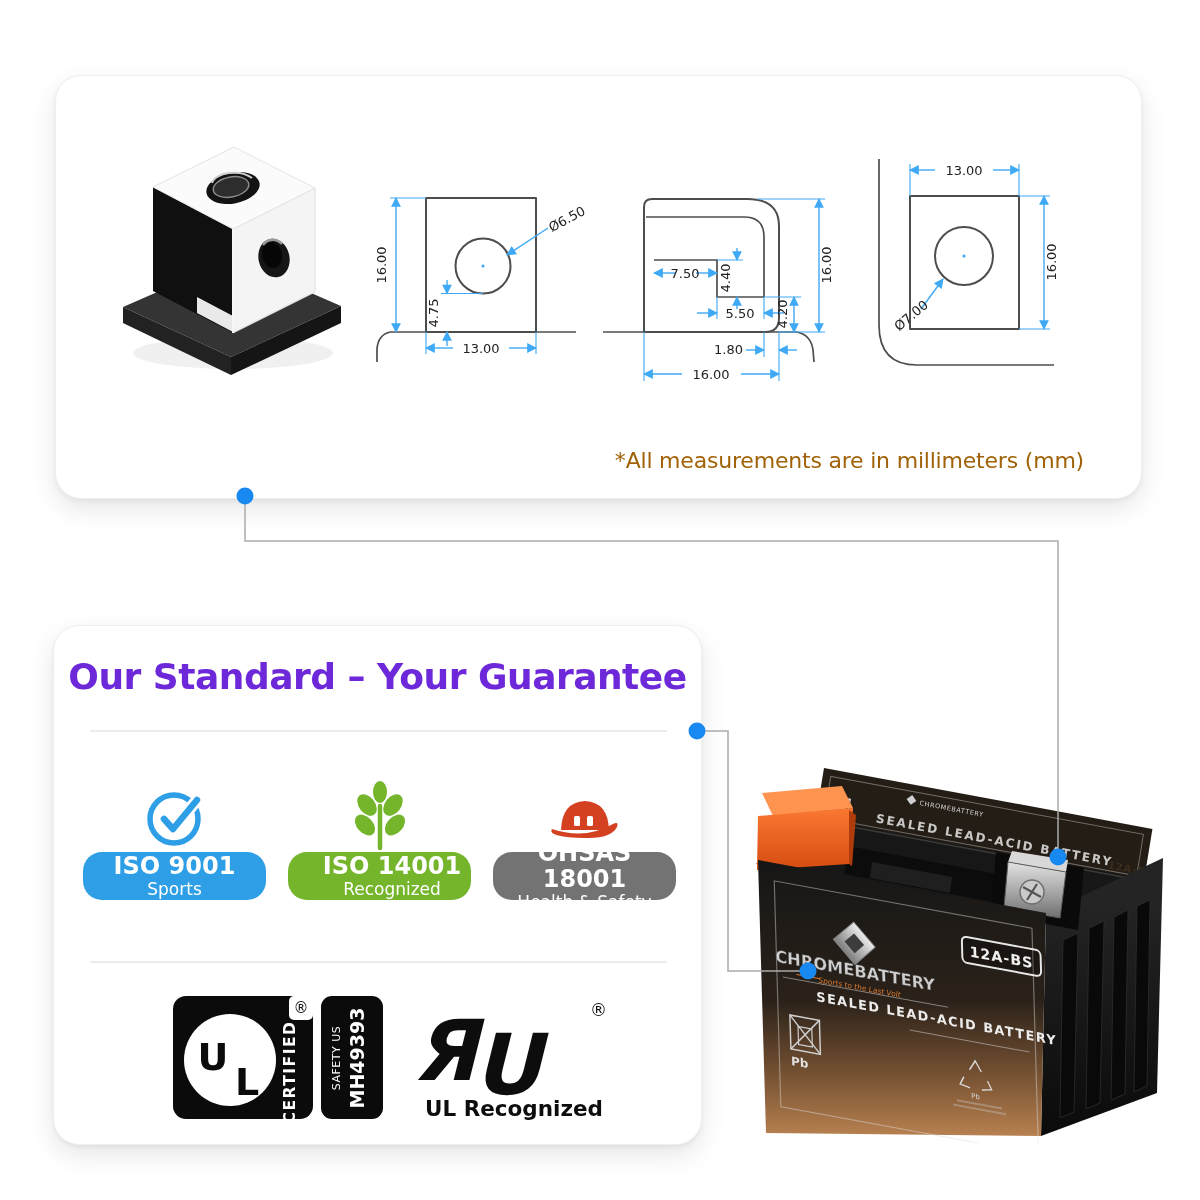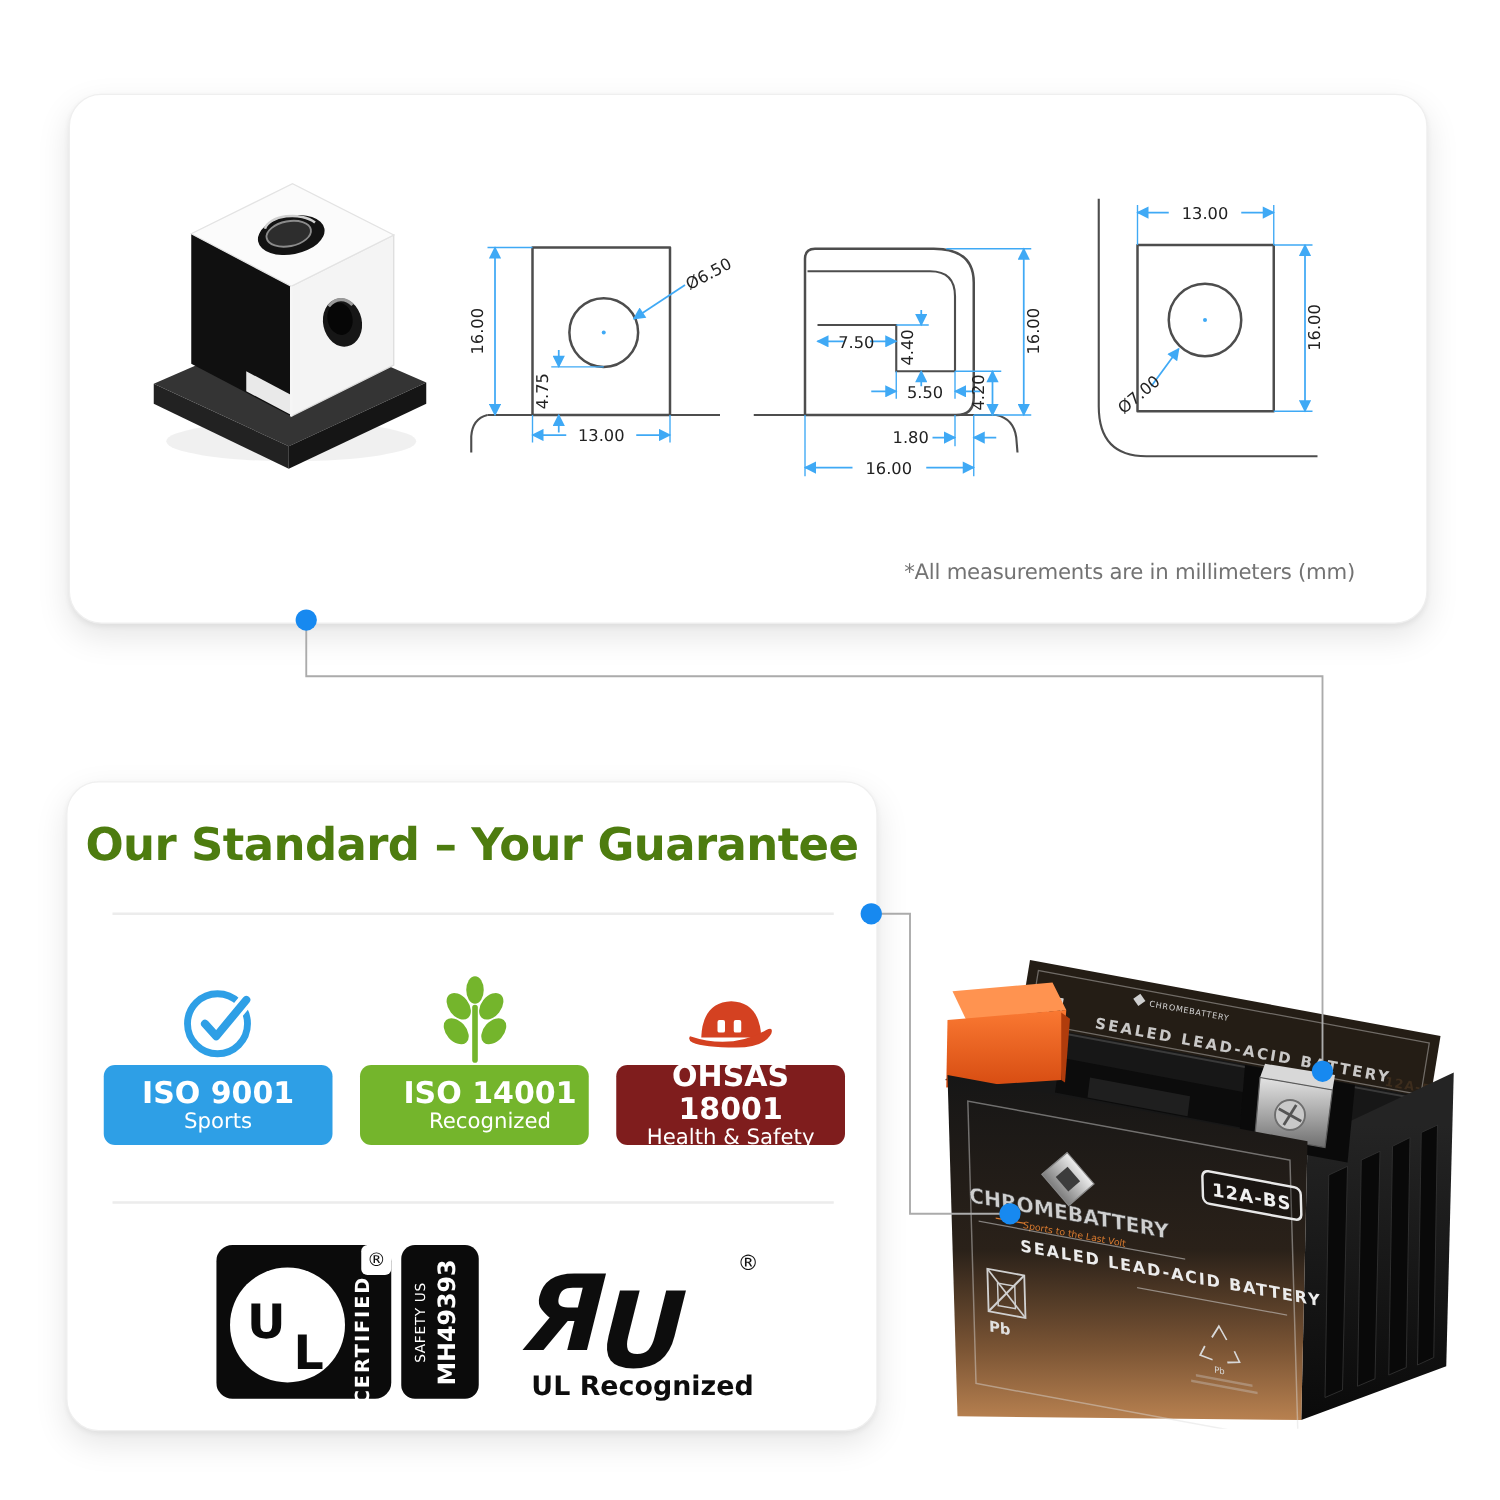--- a/index.html
+++ b/index.html
@@ -5,33 +5,33 @@
   html,body{margin:0;padding:0;background:#ffffff;}
   body{width:1200px;height:1200px;position:relative;overflow:hidden;
        font-family:"DejaVu Sans","Liberation Sans",sans-serif;}
   .card{position:absolute;background:#fff;border-radius:26px;
         box-shadow:0 2px 4px rgba(0,0,0,.05),0 10px 26px rgba(0,0,0,.10);
         border:1px solid #efefef;}
   #card-dim{left:55px;top:75px;width:1085px;height:422px;}
   #card-std{left:53px;top:625px;width:647px;height:518px;}
   #render3d{position:absolute;left:40px;top:50px;}
   #drawings{position:absolute;left:315px;top:65px;}
-  #dim-note{position:absolute;right:57px;top:372px;font-size:17px;color:#737373;letter-spacing:-.2px;}
+  #dim-note{position:absolute;right:57px;top:372px;font-size:22px;color:#a16207;letter-spacing:-.2px;}
   #std-title{position:absolute;top:30px;left:0;right:0;text-align:center;margin:0;
-             font-size:36px;font-weight:800;color:#4d7c0f;letter-spacing:-.5px;}
+             font-size:36px;font-weight:800;color:#6d28d9;letter-spacing:-.5px;}
   .rule{position:absolute;left:36px;right:34px;height:2px;background:#ececec;}
   #rule1{top:104px;} #rule2{top:335px;}
   #badge-row{position:absolute;top:134px;left:29px;width:594px;display:flex;gap:22px;}
   .badge-col{width:183px;display:flex;flex-direction:column;align-items:center;}
   .badge-ico{height:92px;display:flex;align-items:flex-end;justify-content:center;}
-  .badge{width:183px;height:64px;border-radius:9px;color:#fff;text-align:center;
+  .badge{width:183px;height:48px;border-radius:19px;color:#fff;text-align:center;
          display:flex;flex-direction:column;justify-content:center;box-sizing:border-box;}
   .badge .l1{font-size:24px;font-weight:bold;line-height:26px;}
   .badge .l2{font-size:17px;line-height:20px;}
-  .badge-blue{background:#2E9FE6;} .badge-green{background:#74B52C;padding-left:25px;} .badge-red{background:#7f1d1d;}
+  .badge-blue{background:#2E9FE6;} .badge-green{background:#74B52C;padding-left:25px;} .badge-red{background:#737373;}
   #ul-row{position:absolute;top:368px;left:0;width:647px;height:130px;}
   #ul-cert{position:absolute;left:119px;top:2px;}
   #ul-recog{position:absolute;left:350px;top:0px;}
   .dim{stroke:#3FA9F5;stroke-width:1.4;fill:none;}
   .ext{stroke:#3FA9F5;stroke-width:1.1;fill:none;}
   .out{stroke:#4d4d4d;stroke-width:2;fill:none;stroke-linejoin:round;}
   .thin{stroke:#4d4d4d;stroke-width:1.7;fill:none;}
   .dimt{font-size:13px;fill:#222;}
   svg text{font-family:"DejaVu Sans","Liberation Sans",sans-serif;}
   #connectors{position:absolute;left:0;top:0;z-index:10;pointer-events:none;}

